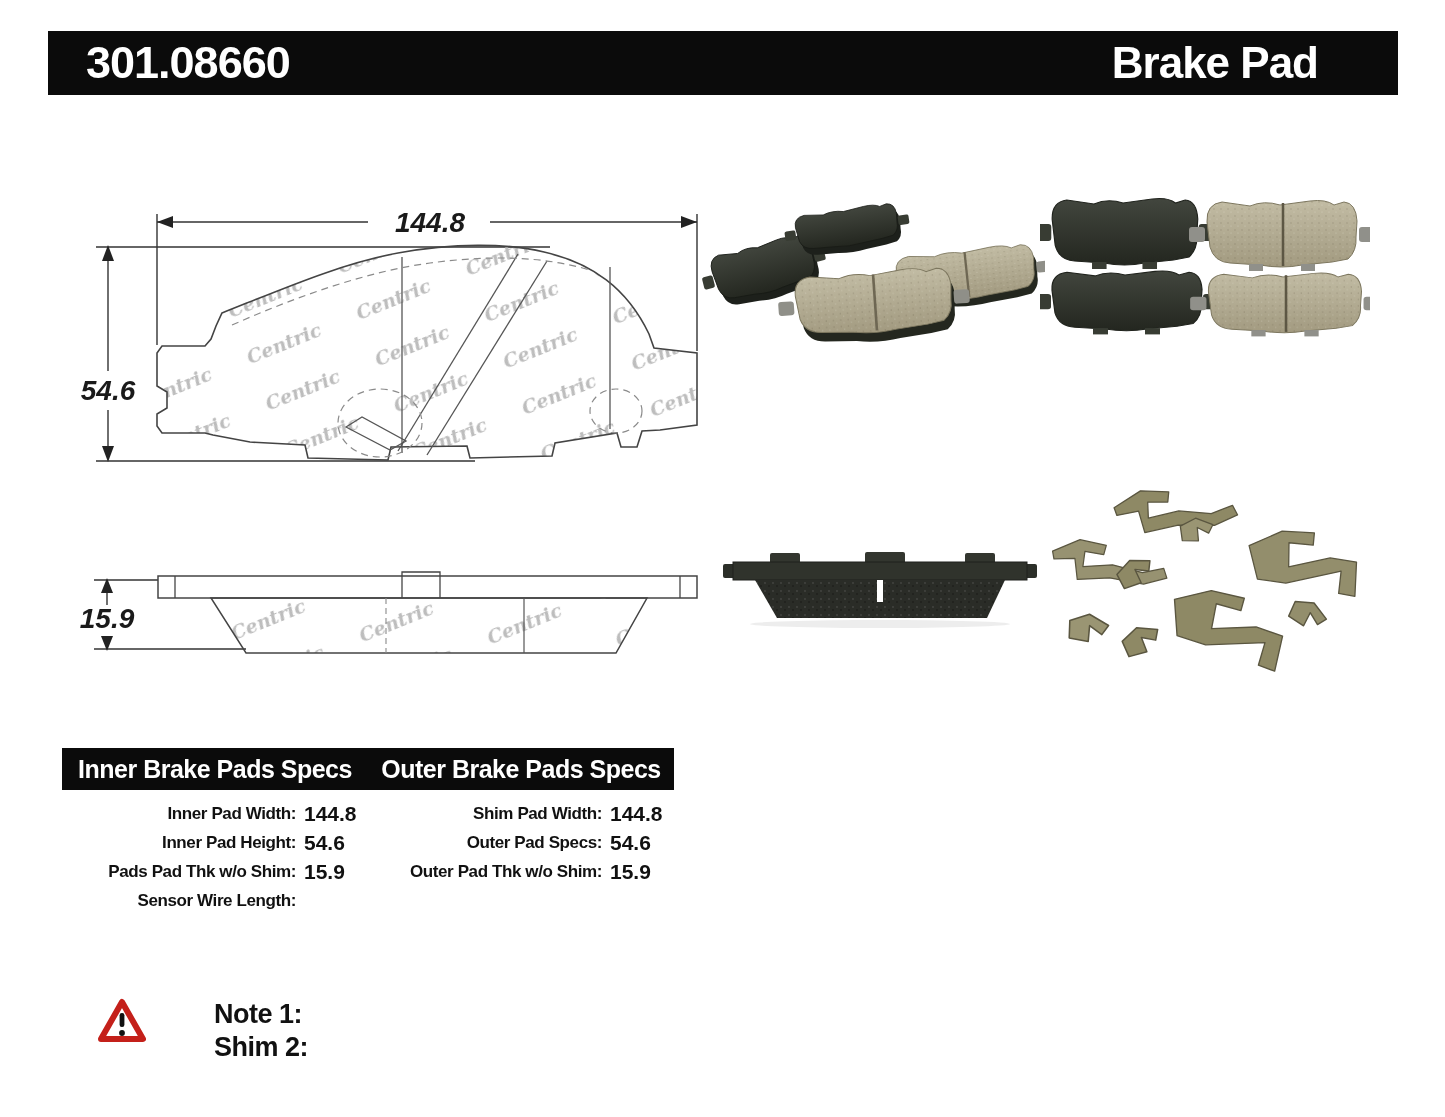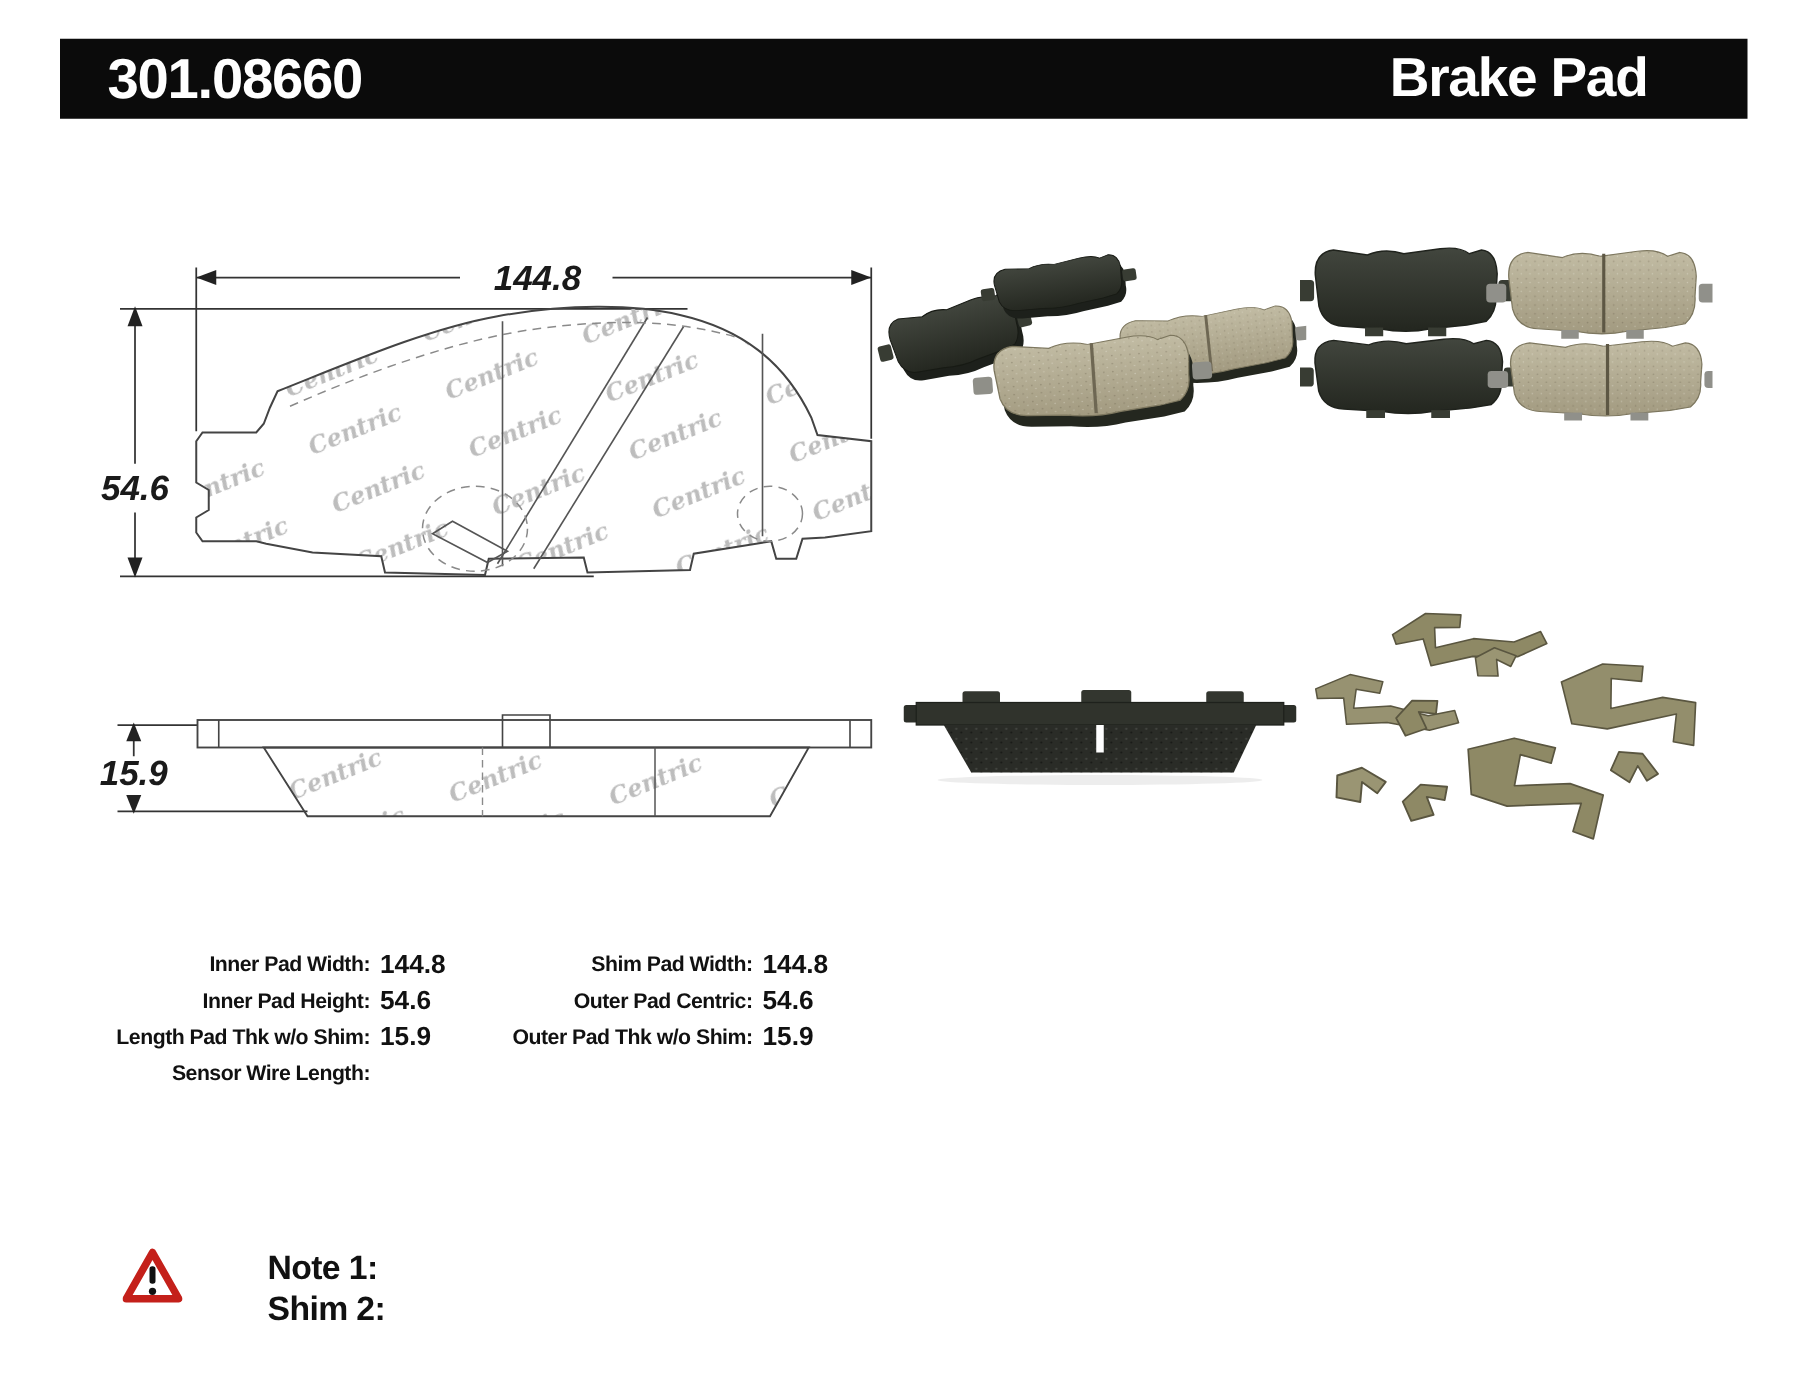--- a/index.html
+++ b/index.html
@@ -229,46 +229,50 @@
       <use href="#clipB" transform="translate(62,92) rotate(-12) scale(1.1)"></use>
       <use href="#clipC" transform="translate(192,60) rotate(-4)" fill="#938e6c"></use>
       <use href="#clipC" transform="translate(120,112) rotate(6) scale(1.05)"></use>
       <use href="#clipB" transform="translate(22,136) rotate(18) scale(1.2)" fill="#9a9573"></use>
       <use href="#clipB" transform="translate(68,158) rotate(-8) scale(1.15)"></use>
       <use href="#clipB" transform="translate(252,120) rotate(40) scale(1.1)" fill="#938e6c"></use>
     </g>
   </svg>
 
   <div class="specs">
+    <div class="specs-header">
+      <div class="hcell">Inner Brake Pads Specs</div>
+      <div class="hcell">Outer Brake Pads Specs</div>
+    </div>
     <div class="specs-body">
       <div class="spec-col">
         <div class="spec-row">
           <div class="spec-label">Inner Pad Width:</div>
           <div class="spec-value">144.8</div>
         </div>
         <div class="spec-row">
           <div class="spec-label">Inner Pad Height:</div>
           <div class="spec-value">54.6</div>
         </div>
         <div class="spec-row">
-          <div class="spec-label">Length Pad Thk w/o Shim:</div>
+          <div class="spec-label">Pads Pad Thk w/o Shim:</div>
           <div class="spec-value">15.9</div>
         </div>
         <div class="spec-row">
           <div class="spec-label">Sensor Wire Length:</div>
           <div class="spec-value"></div>
         </div>
       </div>
       <div class="spec-col">
         <div class="spec-row">
           <div class="spec-label">Shim Pad Width:</div>
           <div class="spec-value">144.8</div>
         </div>
         <div class="spec-row">
-          <div class="spec-label">Outer Pad Centric:</div>
+          <div class="spec-label">Outer Pad Specs:</div>
           <div class="spec-value">54.6</div>
         </div>
         <div class="spec-row">
           <div class="spec-label">Outer Pad Thk w/o Shim:</div>
           <div class="spec-value">15.9</div>
         </div>
       </div>
     </div>
   </div>
 

